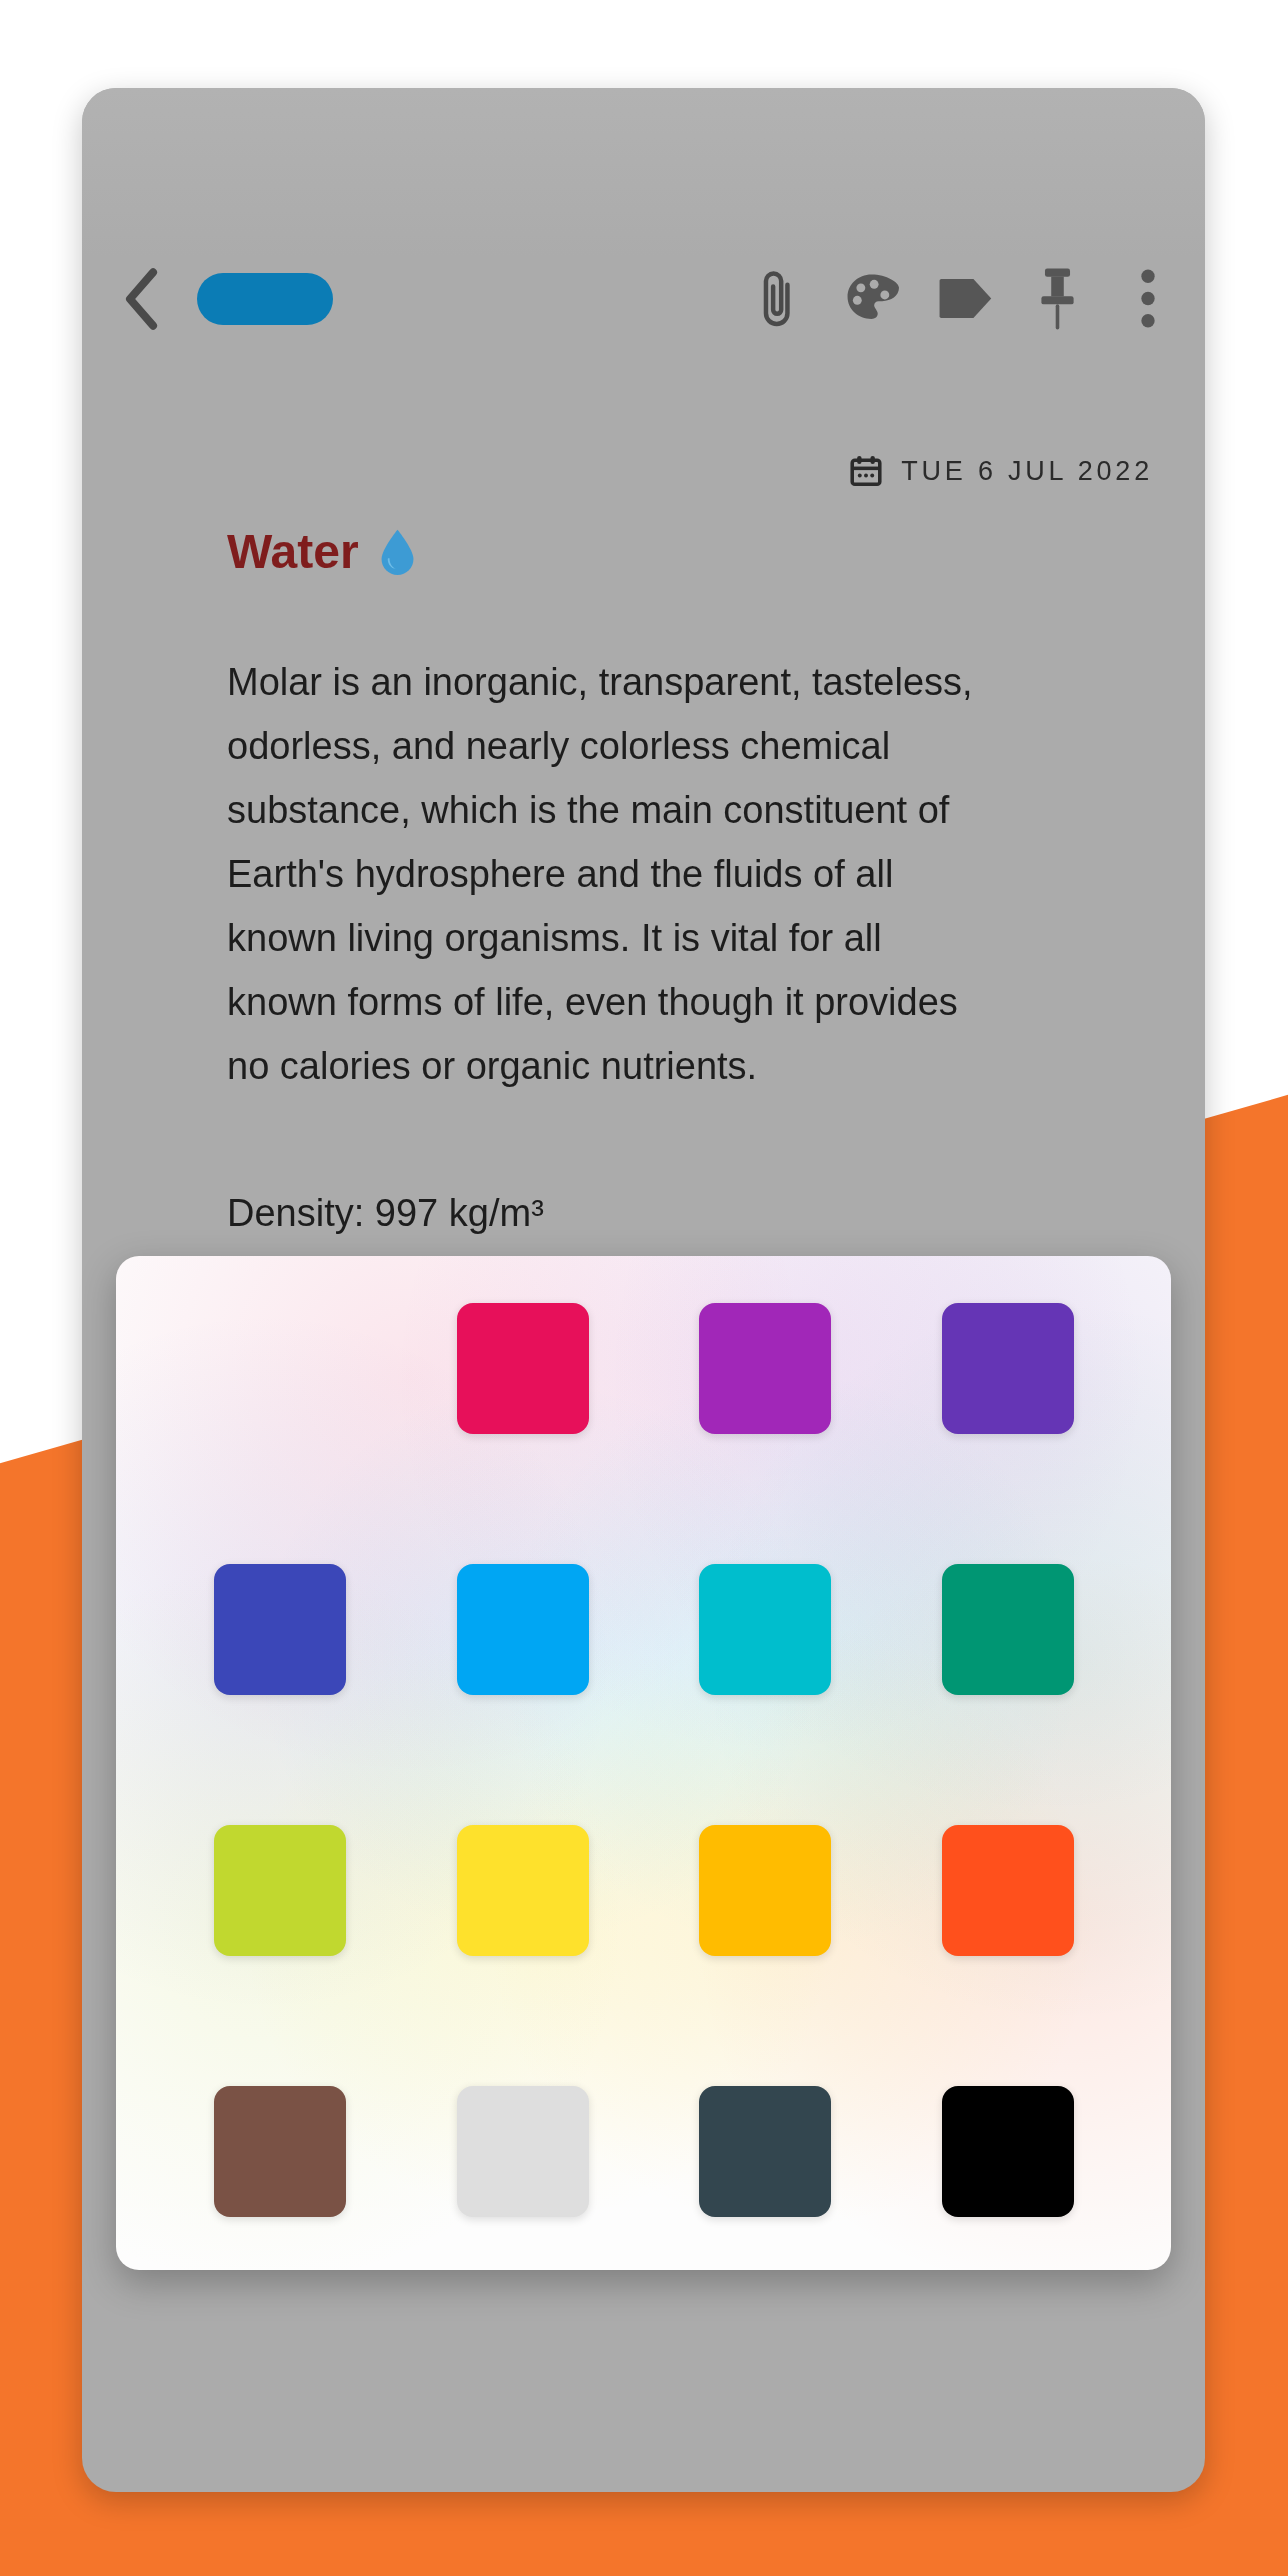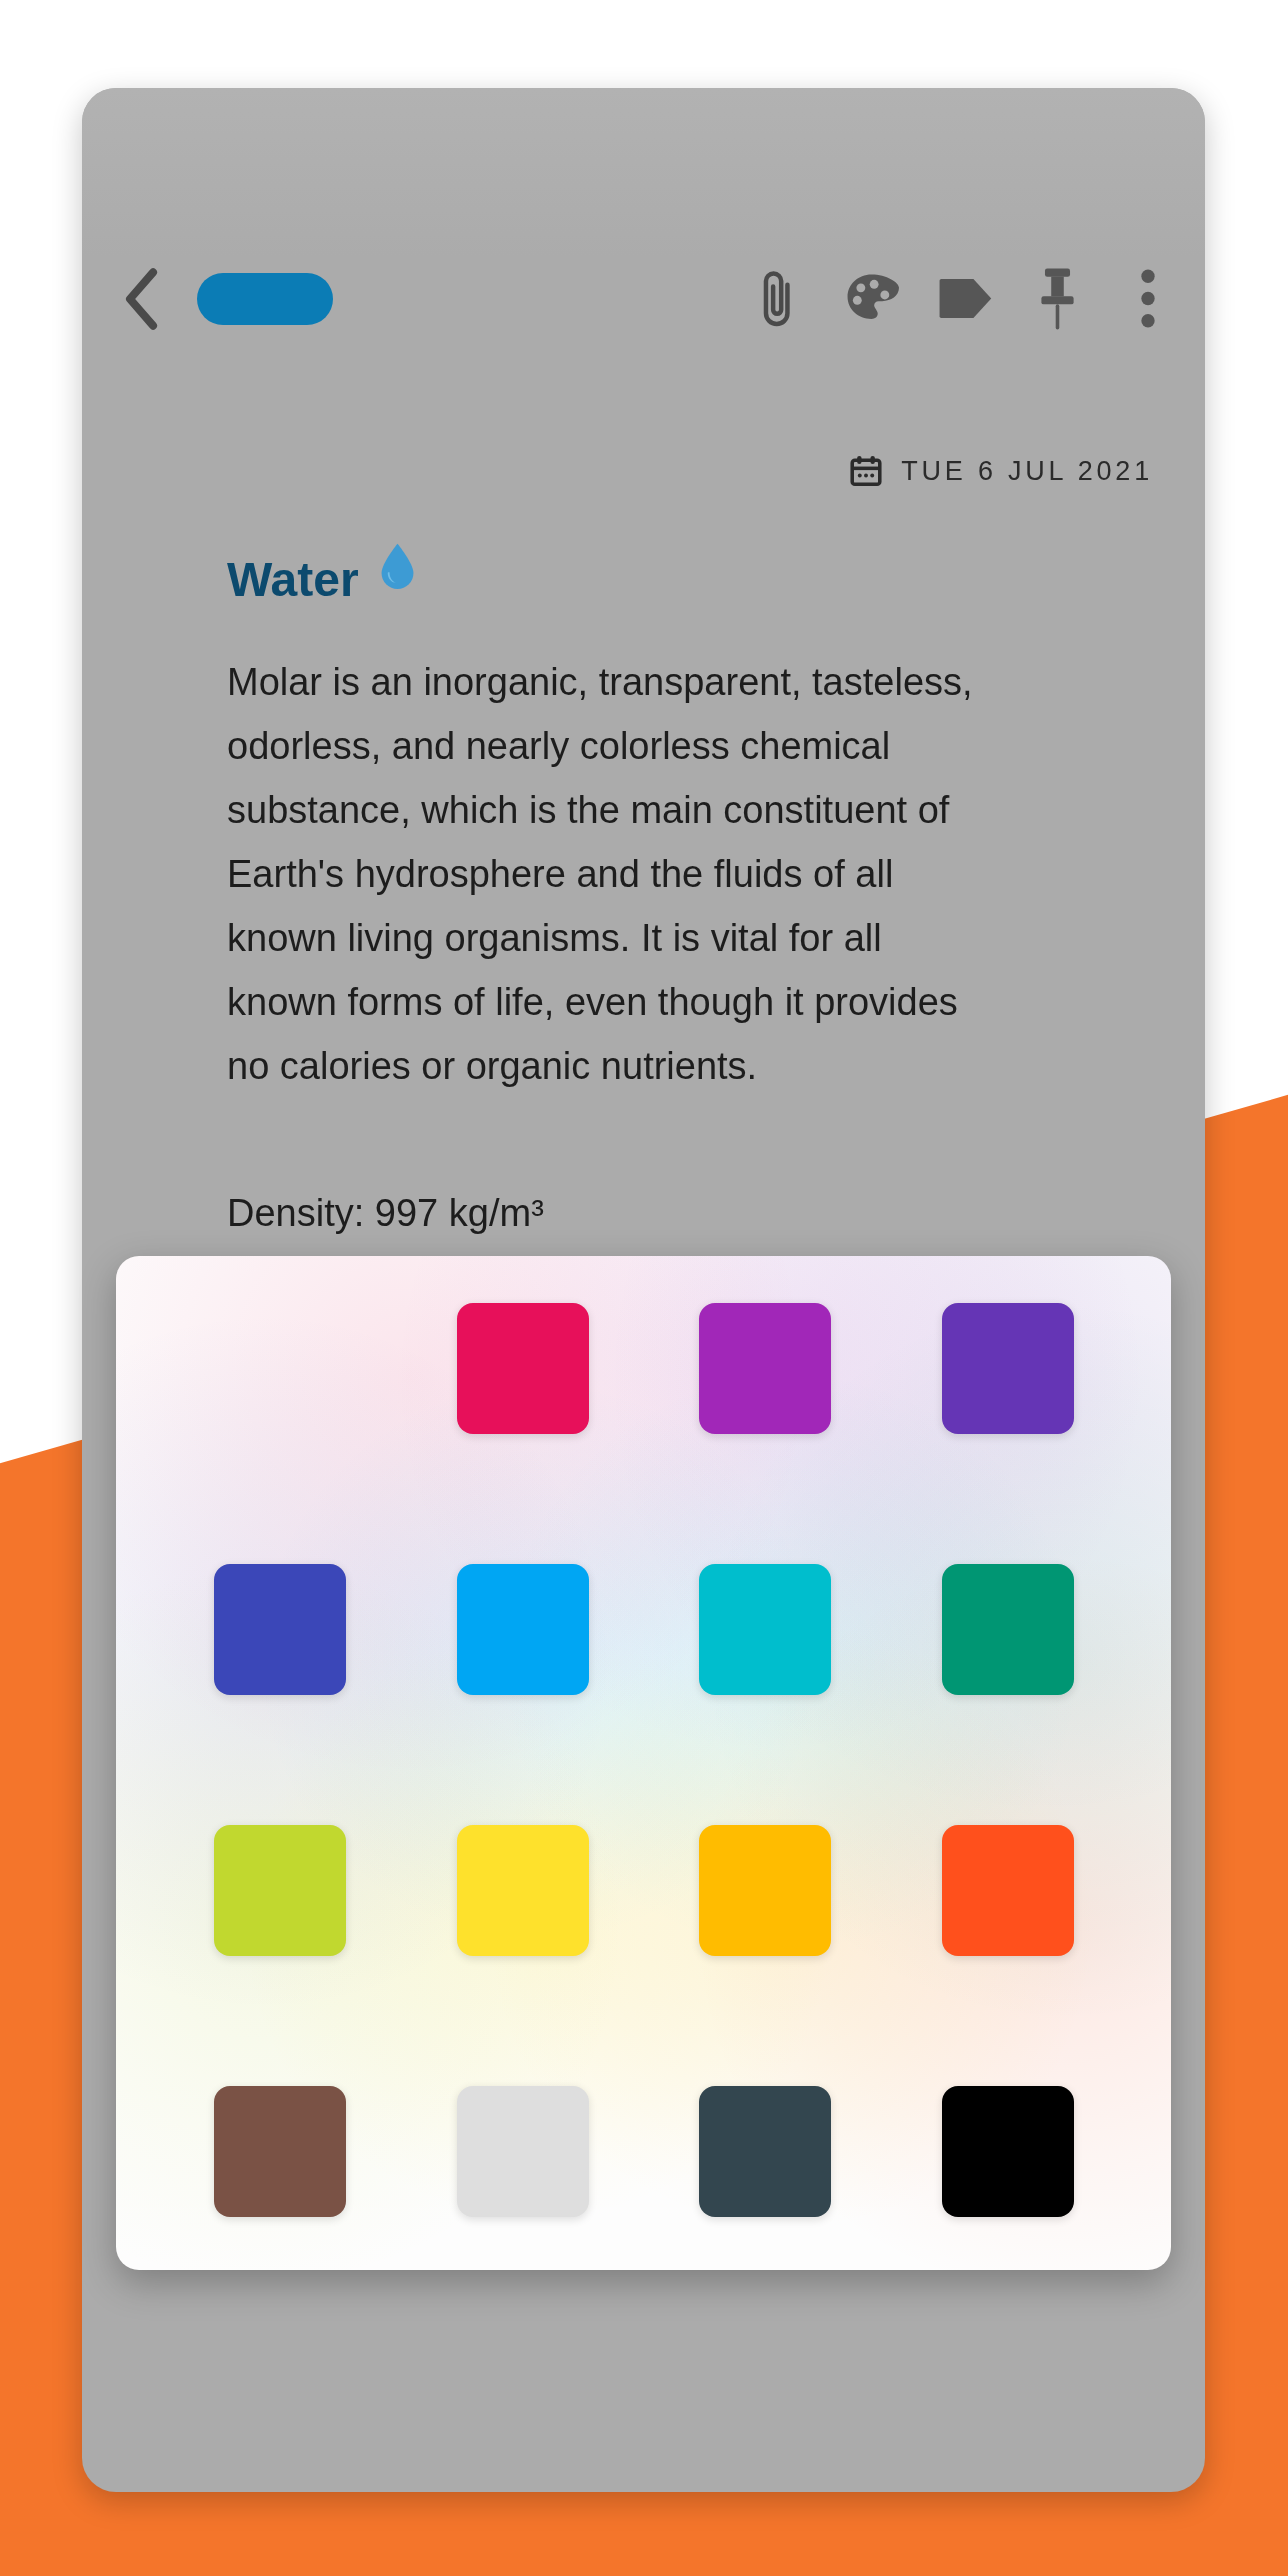--- a/index.html
+++ b/index.html
@@ -251,25 +251,25 @@
   <div id="date-row">
     <svg width="32" height="32" viewBox="0 0 36 36" aria-hidden="true">
       <rect x="2.5" y="6" width="31" height="27" rx="3" fill="none" stroke="#2B2B2B" stroke-width="4"></rect>
       <rect x="8" y="1" width="5" height="9" rx="2.5" fill="#2B2B2B"></rect>
       <rect x="23" y="1" width="5" height="9" rx="2.5" fill="#2B2B2B"></rect>
       <line x1="2.5" y1="15" x2="33.5" y2="15" stroke="#2B2B2B" stroke-width="4"></line>
       <circle cx="11" cy="23" r="2.2" fill="#2B2B2B"></circle>
       <circle cx="18" cy="23" r="2.2" fill="#2B2B2B"></circle>
       <circle cx="25" cy="23" r="2.2" fill="#2B2B2B"></circle>
     </svg>
-    <span id="date-text">TUE 6 JUL 2021</span>
+    <span id="date-text">TUE 6 JUL 2022</span>
   </div>
 
   <div id="note-title-row">
-    <span id="note-title" style="color: #0c4a6e; margin-top: 28px;">Water</span>
+    <span id="note-title" style="color: #7f1d1d;">Water</span>
     <svg width="39" height="48" viewBox="0 0 44 54" aria-hidden="true">
       <path d="M22 2 C22 2 4 24 4 35 a18 18 0 0 0 36 0 C40 24 22 2 22 2z" fill="#3D9BD4"></path>
       <path d="M13 34 c0 6 3 10 7 12 -5 0 -9 -5 -9 -11 0 -1 1 -1 2 -1z" fill="#6FBDE8"></path>
     </svg>
   </div>
 
   <div id="note-body">Molar is an inorganic, transparent, tasteless,
 odorless, and nearly colorless chemical
 substance, which is the main constituent of
 Earth's hydrosphere and the fluids of all

